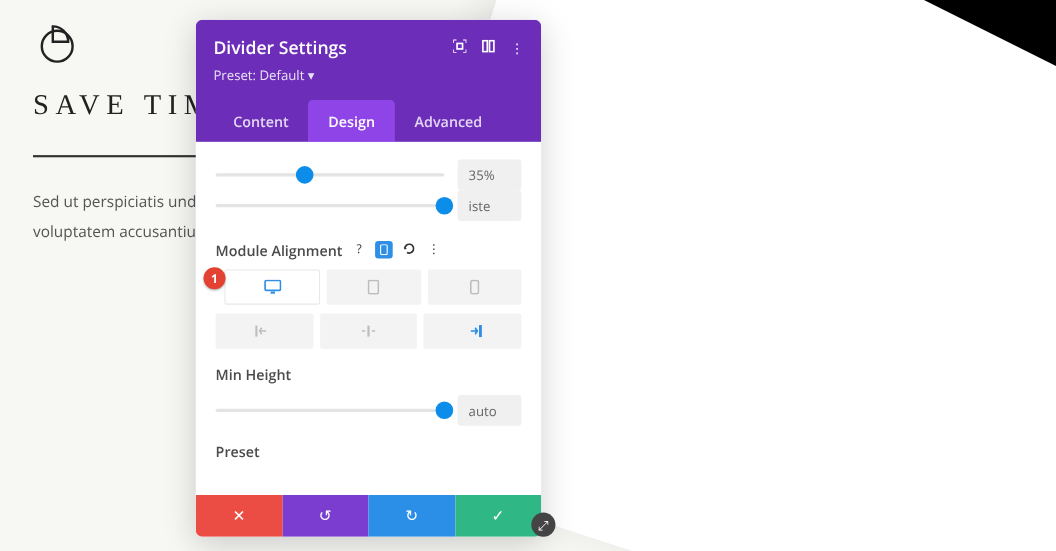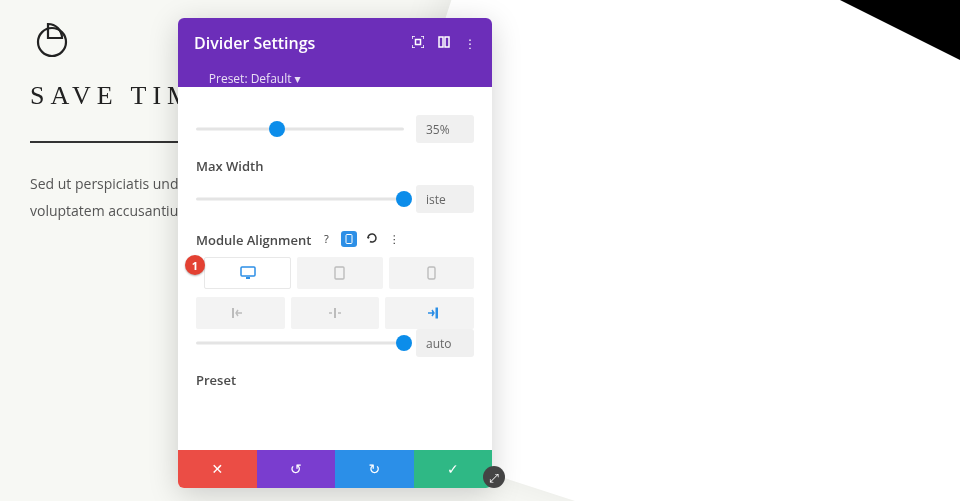--- a/index.html
+++ b/index.html
@@ -61,21 +61,21 @@
     display: flex; flex-direction: column;
     overflow: hidden;
     font-size: 13px;
   }
   .mh {
     background: #6c2eb9; color: #fff;
     padding: 14px 16px 0 16px;
   }
   .mh-top { display: flex; justify-content: space-between; align-items: flex-start; }
   .mh-title { font-size: 16px; font-weight: 600; }
-  .mh-preset { font-size: 12px; opacity: .85; margin-top: 16px; text-align: center; }
+  .mh-preset { font-size: 12px; opacity: .85; margin-top: 6px; }
   .mh-icons { display: flex; gap: 14px; margin-top: 3px; font-size: 12px; }
   .mh-icons span { cursor: pointer; }
   .tabs { display: flex; margin-top: 14px; }
   .tab {
     padding: 10px 18px; color: #e4d7f5; font-weight: 600; font-size: 13px;
     cursor: pointer;
   }
   .tab.active { background: #8e44e6; color: #fff; border-radius: 4px 4px 0 0; }
   .mbody { flex: 1; overflow-y: auto; background: #fff; padding: 10px 18px 4px 18px; }
   .field-label { color: #4b4b4b; font-weight: 600; font-size: 13px; margin: 14px 0 10px; }
@@ -179,33 +179,37 @@
         </span>
         <span>
           <svg width="12" height="12" viewBox="0 0 12 12">
               <rect x="1" y="1" width="4" height="10" fill="none" stroke="#fff" stroke-width="1.5"></rect>
               <rect x="7" y="1" width="4" height="10" fill="none" stroke="#fff" stroke-width="1.5"></rect>
             </svg>
         </span>
         <span>⋮</span>
       </div>
     </div>
+    <div class="tabs">
+      <div class="tab">Content</div>
+      <div class="tab active">Design</div>
+      <div class="tab">Advanced</div>
+    </div>
   </div>
 
   <div class="mbody">
 
-    <div class="row-slider" style="margin-top:18px">
+    <div class="row-slider" style="margin-top:6px">
       <div class="slider">
         <div class="track"></div>
         <div class="thumb" style="left:39%"></div>
       </div>
       <div class="valbox">35%</div>
     </div>
 
-    <div class="field-label">Max Width</div>
     <div class="row-slider">
       <div class="slider">
         <div class="track"></div>
         <div class="thumb" style="left:100%"></div>
       </div>
       <div class="valbox">iste</div>
     </div>
 
     <div class="label-row" style="margin-top:18px">
       <span class="field-label" style="margin:0">Module Alignment</span>
@@ -260,20 +264,21 @@
           </svg>
       </div>
       <div class="seg last">
         <svg width="16" height="12" viewBox="0 0 16 12">
             <rect x="14" y="1" width="2" height="10" fill="#2d8fe6"></rect>
             <path d="M6 6 L12 6 M10 3 L12 6 L10 9" stroke="#2d8fe6" stroke-width="1.4" fill="none"></path>
           </svg>
       </div>
     </div>
 
+    <div class="field-label">Min Height</div>
     <div class="row-slider">
       <div class="slider">
         <div class="track"></div>
         <div class="thumb" style="left:100%"></div>
       </div>
       <div class="valbox">auto</div>
     </div>
 
     <div class="field-label">Preset</div>
 

